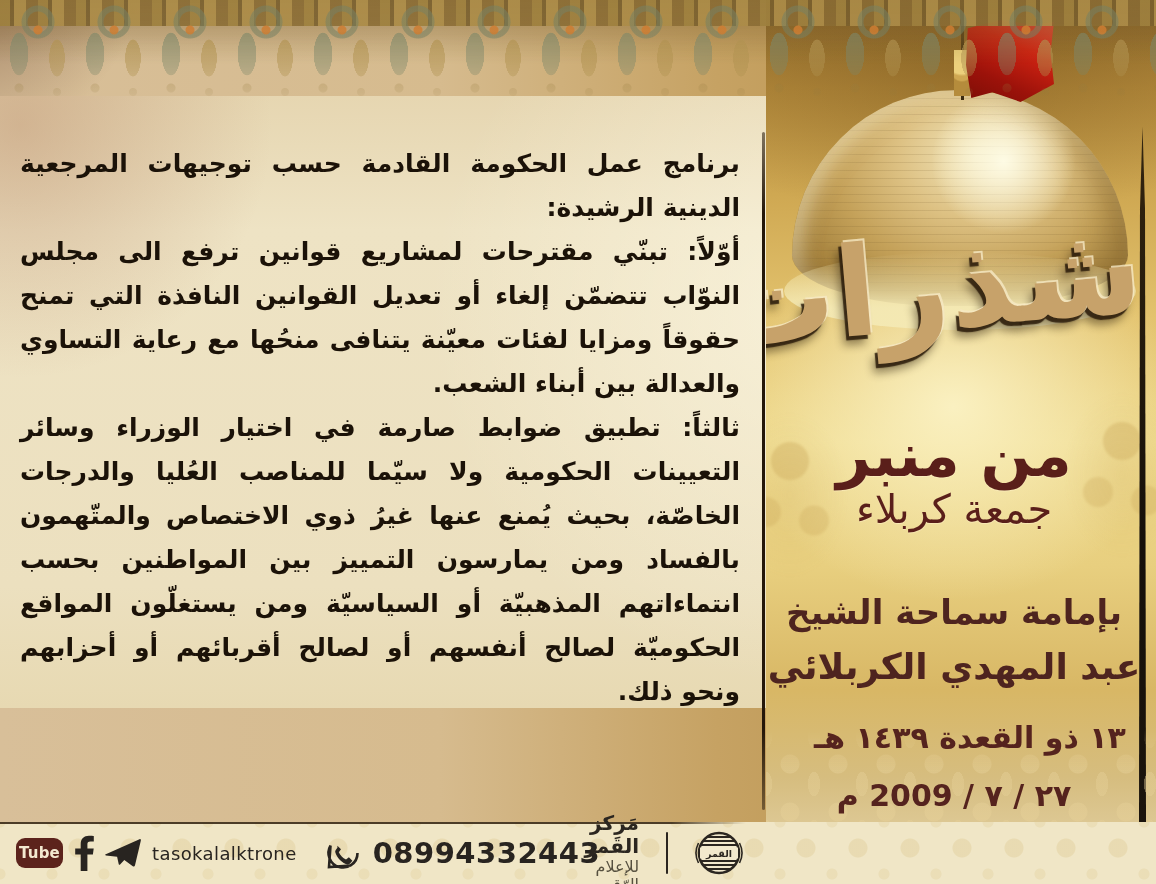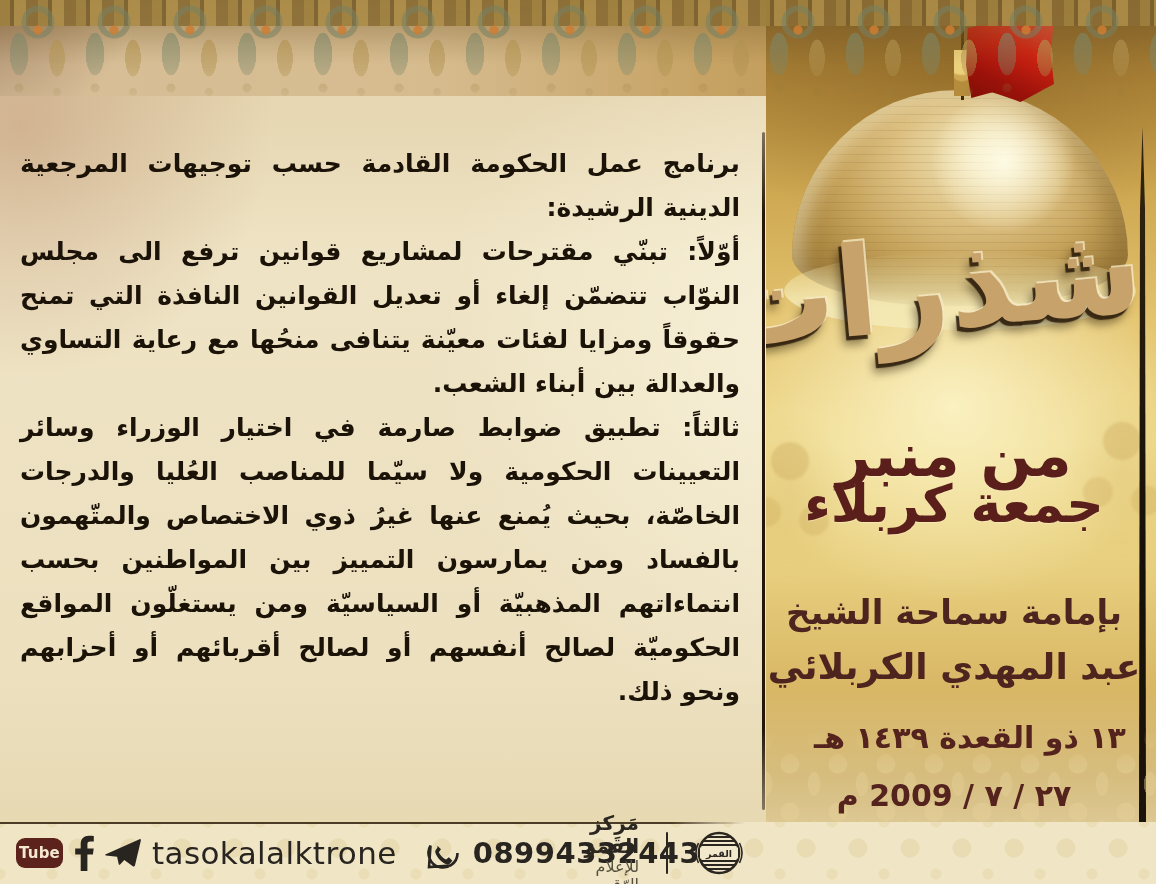--- a/index.html
+++ b/index.html
@@ -22,21 +22,21 @@
       radial-gradient(circle at 57px 92px, rgba(150,125,65,.5) 0 3.5px, transparent 4.5px),
       repeating-linear-gradient(90deg, rgba(158,128,62,.92) 0 10px, rgba(122,96,46,.88) 10px 14px, rgba(172,140,72,.92) 14px 26px, rgba(138,108,52,.88) 26px 38px),
       linear-gradient(180deg, rgba(118,90,42,.55), rgba(118,90,42,0));
     background-size:76px 112px,76px 112px,76px 112px,76px 112px,76px 112px,76px 112px,100% 26px,100% 64px;
     background-repeat:repeat-x;
     -webkit-mask-image:linear-gradient(180deg,#000 32%,rgba(0,0,0,.72) 58%,transparent 96%);
             mask-image:linear-gradient(180deg,#000 32%,rgba(0,0,0,.72) 58%,transparent 96%);
   }
   
   .left-panel{
-    position:absolute;left:0;top:96px;width:766px;height:726px;overflow:hidden;
+    position:absolute;left:0;top:96px;width:766px;height:612px;overflow:hidden;
     background:
       radial-gradient(circle 360px at 20px 30px, rgba(176,124,92,.40), rgba(176,124,92,0) 70%),
       radial-gradient(circle 520px at 105% 35%, rgba(255,251,232,.55), transparent 72%),
       linear-gradient(180deg,#e6d6b1 0%,#eee3c4 22%,#ece0bf 80%,#e7d9b2 100%);
   }
   .sermon{
     direction:rtl;text-align:justify;
     padding:46px 26px 0 20px;
     color:#1b1208;font-weight:700;font-size:25px;line-height:44px;
   }
@@ -98,21 +98,21 @@
     filter:blur(1px);
   }
   .fl-left{left:-36px;top:410px;} .fl-right{right:-26px;top:390px;}
   .rp-text{position:absolute;left:0;right:14px;text-align:center;z-index:3;direction:rtl;}
   .calli{
     top:212px;margin:0;font-size:124px;font-weight:700;letter-spacing:-2px;
     color:#c7a26a;transform:rotate(-5deg);
     text-shadow:2px -2px 0 rgba(246,232,196,.8), -3px 4px 1px rgba(45,30,12,.9), -6px 9px 9px rgba(45,30,12,.45);
   }
   .sub1{top:420px;font-size:60px;font-weight:700;color:#5a1f1a;text-shadow:0 1px 1px rgba(255,240,200,.55);}
-  .sub2{top:474px;font-size:52px;font-weight:700;color:#5a1f1a;text-shadow:0 1px 1px rgba(255,240,200,.55);}
+  .sub2{top:486px;font-size:40px;font-weight:400;color:#5a1f1a;text-shadow:0 1px 1px rgba(255,240,200,.55);}
   .imam1{top:592px;font-size:34px;font-weight:700;color:#4e241f;}
   .imam2{top:646px;font-size:36px;font-weight:700;color:#4e241f;}
   .hijri{top:720px;font-size:30px;font-weight:700;color:#55231e;margin-left:32px;}
   .greg{top:778px;font-size:30px;font-weight:700;color:#55231e;}
   .ornament-bottom{
     position:absolute;left:0;right:0;bottom:58px;height:96px;z-index:2;opacity:.85;pointer-events:none;
     background-image:
       radial-gradient(circle, rgba(230,208,152,.55) 0 9px, transparent 10px),
       radial-gradient(ellipse 10px 20px, rgba(230,208,152,.5) 0 60%, transparent 62%);
     background-size:48px 48px,48px 48px;background-position:0 10px,24px 30px;
@@ -130,21 +130,21 @@
   }
   .hairline{position:absolute;top:0;left:0;width:746px;height:2px;
     background:linear-gradient(90deg,rgba(58,42,22,.9) 0 90%,rgba(58,42,22,0));}
   .social-row{position:absolute;left:16px;top:9px;height:44px;display:flex;align-items:center;gap:11px;color:#282420;}
   .yt-badge{
     width:47px;height:30px;border-radius:9px;background:#5c231c;
     display:flex;align-items:center;justify-content:center;
     color:#f3e8d0;font-weight:700;font-size:15px;letter-spacing:.2px;
   }
   .icon{display:block;}
-  .handle{font-size:31px;letter-spacing:.4px;font-weight:500;}
+  .handle{font-size:18px;letter-spacing:.4px;font-weight:500;}
   .wa{margin-left:16px;}
   .phone{font-size:29px;font-weight:600;letter-spacing:.5px;}
   .brand{position:absolute;left:543px;top:6px;height:50px;display:flex;align-items:center;gap:27px;}
   .brand-text{direction:rtl;text-align:right;line-height:1.15;width:96px;}
   .brand-name{font-size:20px;font-weight:700;color:#2b2620;}
   .brand-sub{font-size:16px;color:#56503f;}
   .brand-sep{width:2px;height:42px;background:#2b2620;border-radius:1px;}
 </style>
 </head>
 <body>

